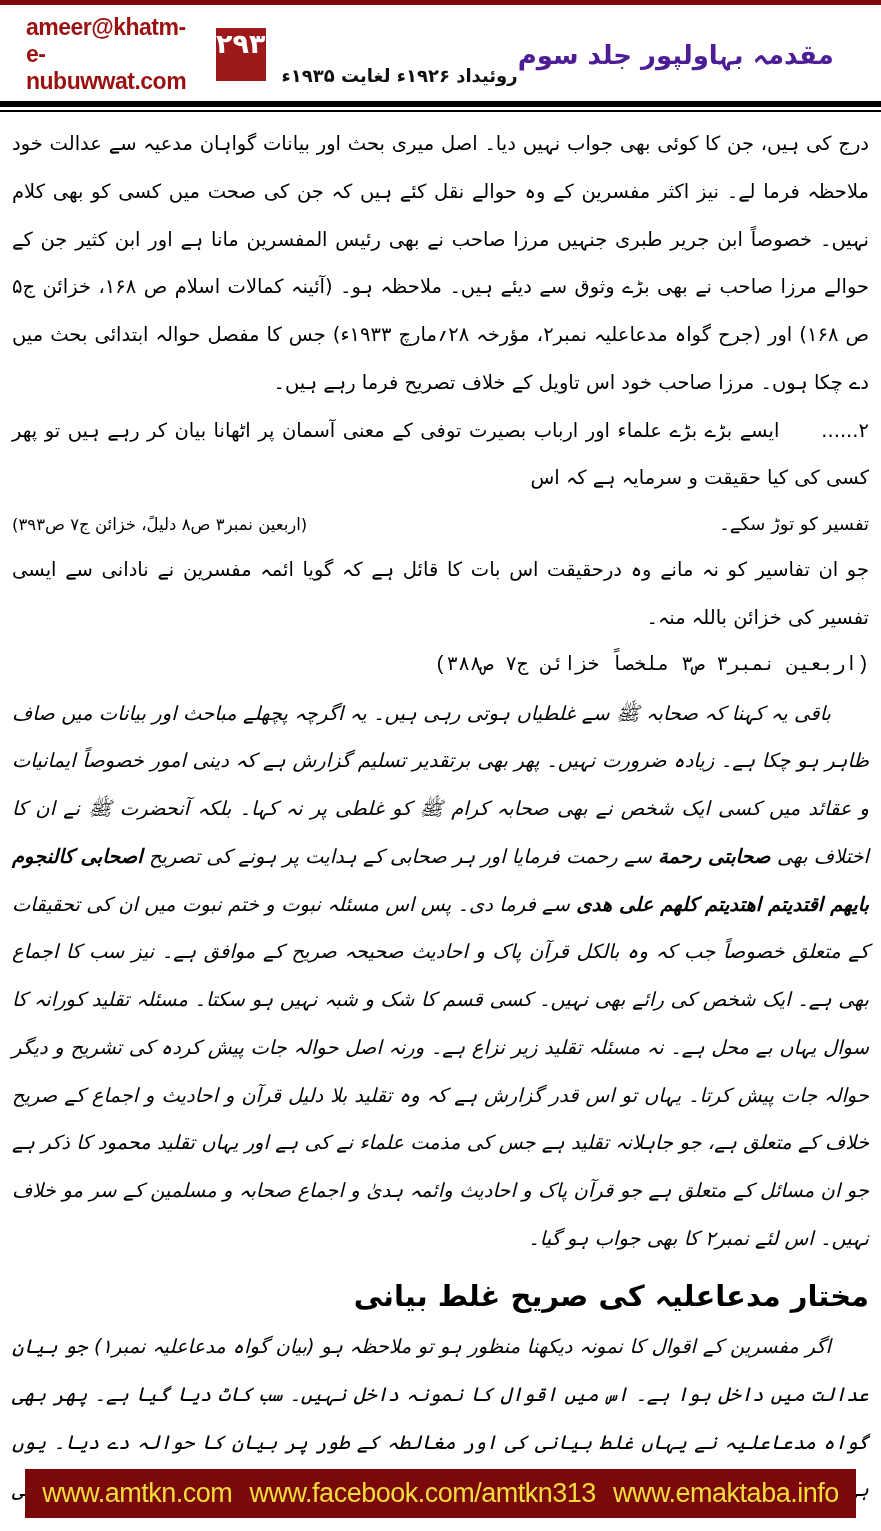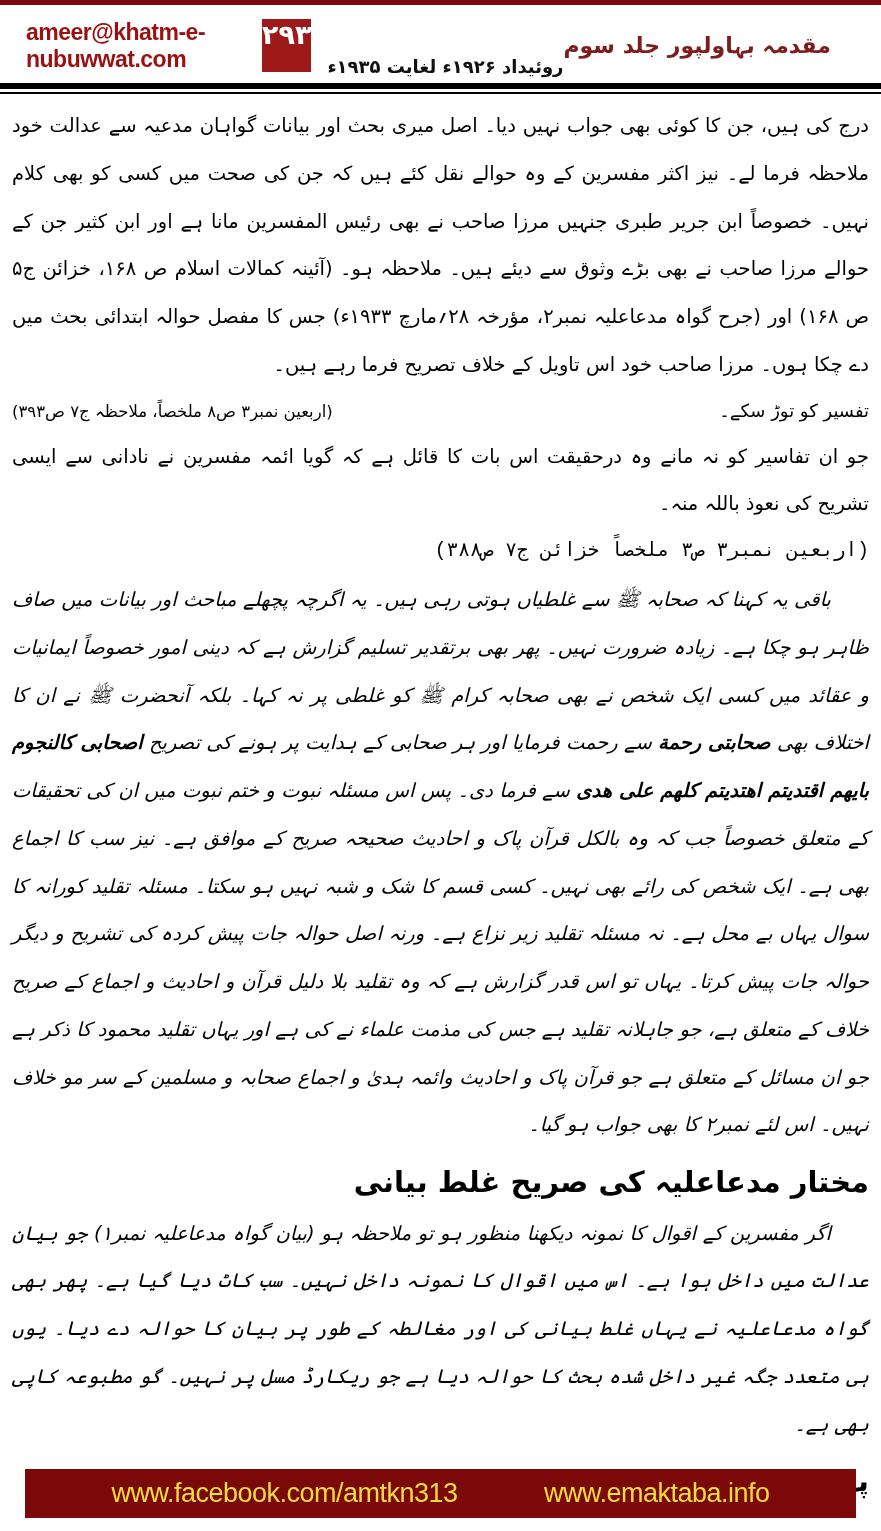--- a/index.html
+++ b/index.html
@@ -26,21 +26,21 @@
     background:#9e1a1a; color:#ffffff;
     width:68px; height:53px;
     display:flex; align-items:flex-start; justify-content:center;
     font-size:27px; font-weight:bold;
     margin-left:30px;
   }
   .header-right {
     flex:1; display:flex; align-items:center; justify-content:space-between;
     direction:rtl; padding-right:24px; padding-left:6px;
   }
-  .book-title { color:#7f1d1d; font-weight:bold; font-size:22px; white-space:nowrap; }
+  .book-title { color:#4c1d95; font-weight:bold; font-size:26px; white-space:nowrap; }
   .date-range { color:#111; font-weight:bold; font-size:18px; white-space:nowrap; margin-left:10px;margin-top:42px;}
 
   .rule-thick { height:6px; background:#000; margin:2px 0 0 0; }
   .rule-thin  { height:2px; background:#000; margin-top:3px; }
 
   .content {
     direction:rtl;
     padding:8px 12px 0 12px;
     color:#000;
   }
@@ -99,34 +99,38 @@
   </div>
 </div>
 
 <div class="rule-thick"></div>
 <div class="rule-thin"></div>
 
 <div class="content">
 
   <p>درج کی ہیں، جن کا کوئی بھی جواب نہیں دیا۔ اصل میری بحث اور بیانات گواہان مدعیہ سے عدالت خود ملاحظہ فرما لے۔ نیز اکثر مفسرین کے وہ حوالے نقل کئے ہیں کہ جن کی صحت میں کسی کو بھی کلام نہیں۔ خصوصاً ابن جریر طبری جنہیں مرزا صاحب نے بھی رئیس المفسرین مانا ہے اور ابن کثیر جن کے حوالے مرزا صاحب نے بھی بڑے وثوق سے دیئے ہیں۔ ملاحظہ ہو۔ (آئینہ کمالات اسلام ص ۱۶۸، خزائن ج۵ ص ۱۶۸) اور (جرح گواہ مدعاعلیہ نمبر۲، مؤرخہ ۲۸؍مارچ ۱۹۳۳ء) جس کا مفصل حوالہ ابتدائی بحث میں دے چکا ہوں۔ مرزا صاحب خود اس تاویل کے خلاف تصریح فرما رہے ہیں۔</p>
 
+  <p>
+    <span class="num-prefix">۲......</span><span>ایسے بڑے بڑے علماء اور ارباب بصیرت توفی کے معنی آسمان پر اٹھانا بیان کر رہے ہیں تو پھر کسی کی کیا حقیقت و سرمایہ ہے کہ اس</span>
+  </p>
   <div class="split-line">
     <span class="tail">تفسیر کو توڑ سکے۔</span>
-    <span class="cite">(اربعین نمبر۳ ص۸ ملخصاً، ملاحظہ ج۷ ص۳۹۳)</span>
+    <span class="cite">(اربعین نمبر۳ ص۸ دلیلً، خزائن ج۷ ص۳۹۳)</span>
   </div>
 
-  <p class="quote-line">جو ان تفاسیر کو نہ مانے وہ درحقیقت اس بات کا قائل ہے کہ گویا ائمہ مفسرین نے نادانی سے ایسی تشریح کی نعوذ باللہ منہ۔</p>
+  <p class="quote-line">جو ان تفاسیر کو نہ مانے وہ درحقیقت اس بات کا قائل ہے کہ گویا ائمہ مفسرین نے نادانی سے ایسی تفسیر کی خزائن باللہ منہ۔</p>
   <p class="cite-left">(اربعین نمبر۳ ص۳ ملخصاً خزائن ج۷ ص۳۸۸)</p>
 
   <p class="indent"><span>باقی یہ کہنا کہ صحابہ ﷺ سے غلطیاں ہوتی رہی ہیں۔ یہ اگرچہ پچھلے مباحث اور بیانات میں صاف ظاہر ہو چکا ہے۔ زیادہ ضرورت نہیں۔ پھر بھی برتقدیر تسلیم گزارش ہے کہ دینی امور خصوصاً ایمانیات و عقائد میں کسی ایک شخص نے بھی صحابہ کرام ﷺ کو غلطی پر نہ کہا۔ بلکہ آنحضرت ﷺ نے ان کا اختلاف بھی </span><span class="bold-arabic">صحابتی رحمة</span><span> سے رحمت فرمایا اور ہر صحابی کے ہدایت پر ہونے کی تصریح </span><span class="bold-arabic">اصحابی کالنجوم بایھم اقتدیتم اھتدیتم کلھم علی ھدی</span><span> سے فرما دی۔ پس اس مسئلہ نبوت و ختم نبوت میں ان کی تحقیقات کے متعلق خصوصاً جب کہ وہ بالکل قرآن پاک و احادیث صحیحہ صریح کے موافق ہے۔ نیز سب کا اجماع بھی ہے۔ ایک شخص کی رائے بھی نہیں۔ کسی قسم کا شک و شبہ نہیں ہو سکتا۔ مسئلہ تقلید کورانہ کا سوال یہاں بے محل ہے۔ نہ مسئلہ تقلید زیر نزاع ہے۔ ورنہ اصل حوالہ جات پیش کردہ کی تشریح و دیگر حوالہ جات پیش کرتا۔ یہاں تو اس قدر گزارش ہے کہ وہ تقلید بلا دلیل قرآن و احادیث و اجماع کے صریح خلاف کے متعلق ہے، جو جاہلانہ تقلید ہے جس کی مذمت علماء نے کی ہے اور یہاں تقلید محمود کا ذکر ہے جو ان مسائل کے متعلق ہے جو قرآن پاک و احادیث وائمہ ہدیٰ و اجماع صحابہ و مسلمین کے سر مو خلاف نہیں۔ اس لئے نمبر۲ کا بھی جواب ہو گیا۔</span></p>
 
   <h2 class="section-heading">مختار مدعاعلیہ کی صریح غلط بیانی</h2>
 
   <p class="indent">اگر مفسرین کے اقوال کا نمونہ دیکھنا منظور ہو تو ملاحظہ ہو (بیان گواہ مدعاعلیہ نمبر۱) جو بیان عدالت میں داخل ہوا ہے۔ اس میں اقوال کا نمونہ داخل نہیں۔ سب کاٹ دیا گیا ہے۔ پھر بھی گواہ مدعاعلیہ نے یہاں غلط بیانی کی اور مغالطہ کے طور پر بیان کا حوالہ دے دیا۔ یوں ہی متعدد جگہ غیر داخل شدہ بحث کا حوالہ دیا ہے جو ریکارڈ مسل پر نہیں۔ گو مطبوعہ کاپی بھی ہے۔</p>
 
   <h2 class="section-heading">پہلا حوالہ</h2>
 
 </div>
 
 <div class="footer-bar">
+  <span>www.amtkn.com</span>
   <span>www.facebook.com/amtkn313</span>
   <span>www.emaktaba.info</span>
 </div>
 
 </body></html>

